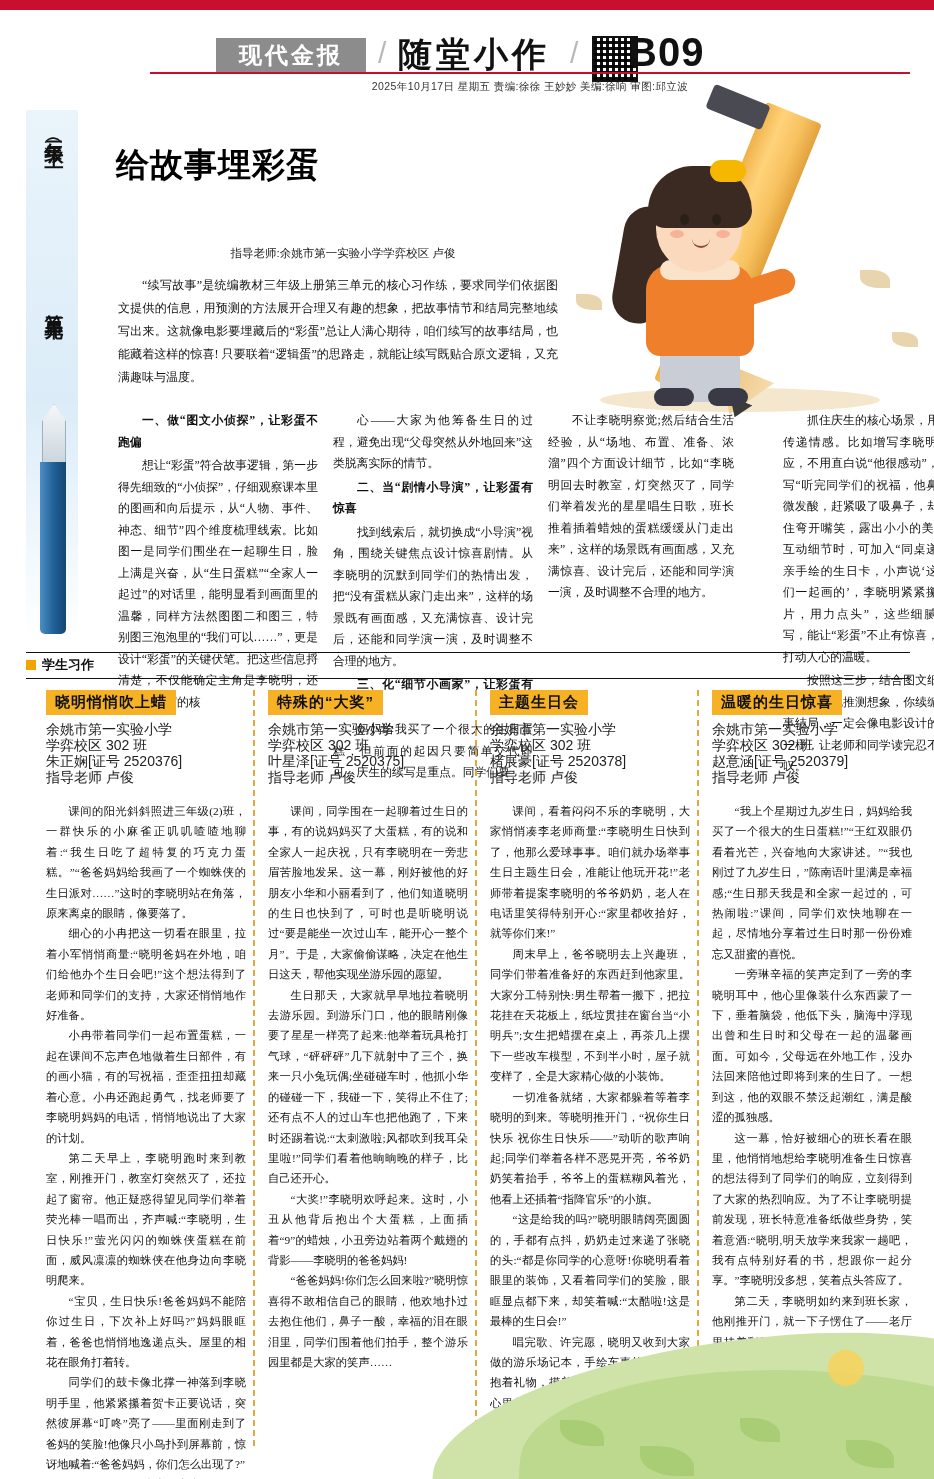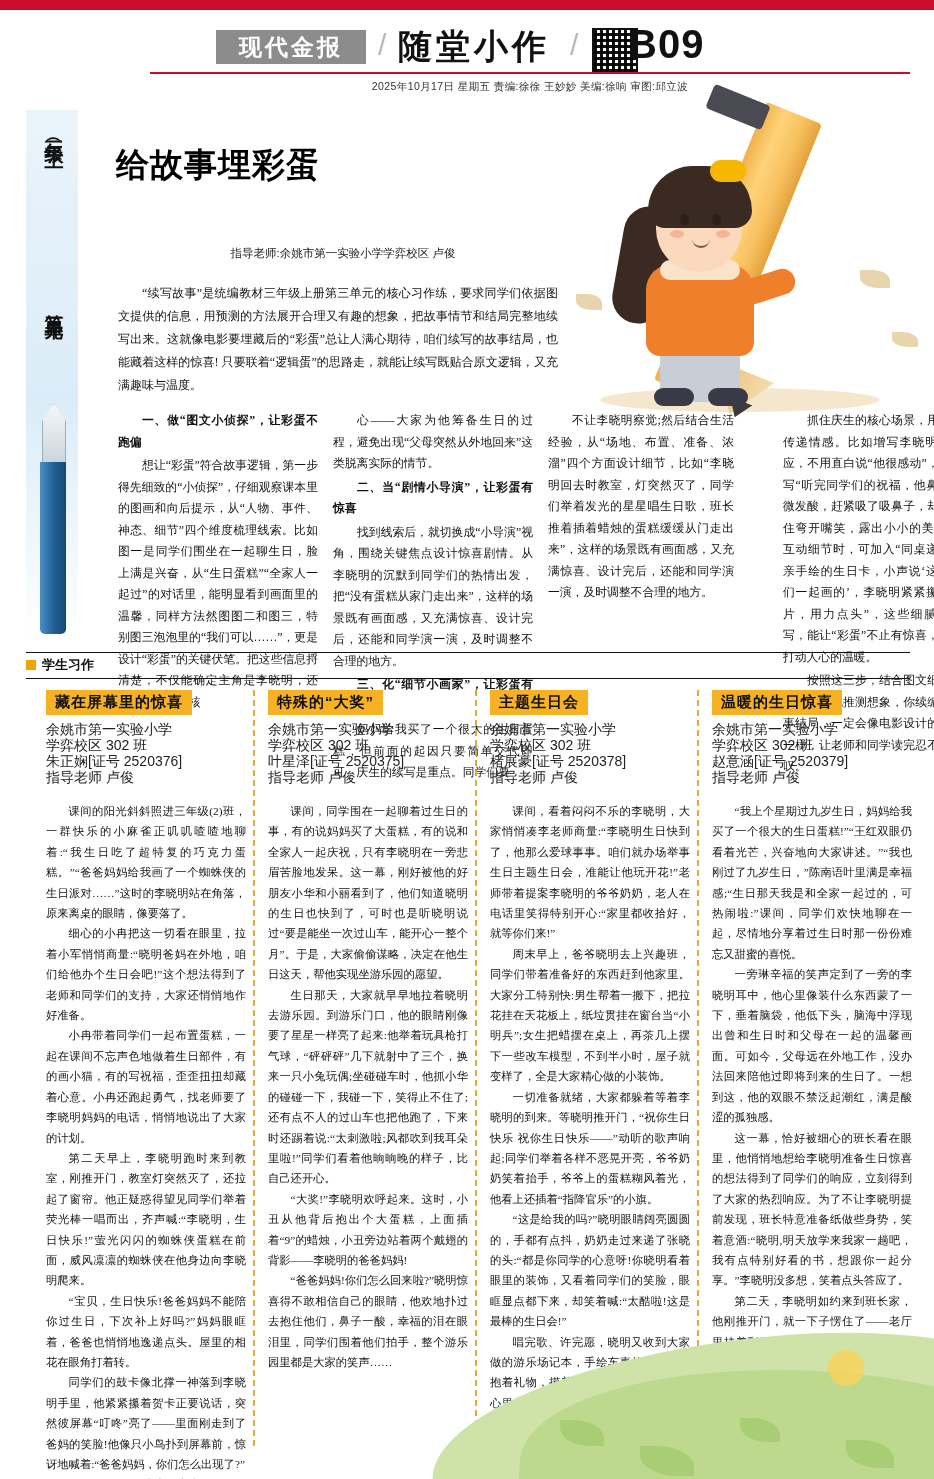--- a/index.html
+++ b/index.html
@@ -7,21 +7,21 @@
     width:934px;height:1479px;position:relative;overflow:hidden;
     background:#ffffff;
     font-family:"Liberation Serif","DejaVu Serif",serif;
     color:#1a1a1a;
   }
   
   .topbar{position:absolute;left:0;top:0;width:934px;height:10px;background:#c8102e;}
   .topbar-inner{position:absolute;left:0;top:10px;width:934px;height:4px;background:#ffffff;}
 
   
-  .masthead{position:absolute;left:0;top:4px;width:934px;height:58px;}
+  .masthead{position:absolute;left:0;top:12px;width:934px;height:58px;}
   .mast-rule{position:absolute;left:150px;top:72px;width:760px;height:2px;background:#c8102e;}
   .mast-logo{
     position:absolute;left:216px;top:26px;width:150px;height:34px;
     background:#8c8c8c;color:#fff;font-size:23px;font-weight:bold;
     letter-spacing:3px;text-align:center;line-height:34px;
     font-family:"Liberation Sans","DejaVu Sans",sans-serif;
   }
   .mast-slash{position:absolute;top:24px;font-size:30px;color:#b9b9b9;font-family:"Liberation Sans",sans-serif;}
   .mast-slash.s1{left:378px;}
   .mast-slash.s2{left:570px;}
@@ -80,21 +80,21 @@
     font-size:33px;font-weight:bold;line-height:50px;letter-spacing:1px;color:#000000;
     font-family:"Liberation Sans","DejaVu Sans",sans-serif;
   }
   .byline{
     position:absolute;left:108px;top:246px;width:470px;text-align:center;
     font-size:11.5px;color:#222;font-family:"Liberation Sans","DejaVu Sans",sans-serif;
   }
 
   
   .lead{
-    position:absolute;left:118px;top:282px;width:440px;
+    position:absolute;left:118px;top:274px;width:440px;
     font-size:12px;line-height:23px;color:#111;text-align:justify;
     text-indent:24px;
   }
 
   
   .illus{position:absolute;left:560px;top:88px;width:370px;height:318px;}
   .pencil{
     position:absolute;left:148px;top:14px;width:60px;height:300px;
     background:linear-gradient(90deg,#f0b14a,#ffd37a 35%,#f7c15f 70%,#e2a23c);
     transform:rotate(22deg);border-radius:4px;
@@ -252,21 +252,21 @@
 <div class="sec-rule"></div>
 <div class="sec-mark"></div>
 <div class="sec-title">学生习作</div>
 <div class="sec-rule2"></div>
 
 <div class="sdiv d1"></div>
 <div class="sdiv d2"></div>
 <div class="sdiv d3"></div>
 
 <div class="scol s1">
-  <div class="stitle">藏在屏幕里的惊喜</div>
+  <div class="stitle">晓明悄悄吹上蜡</div>
   <div class="smeta">
     <div>余姚市第一实验小学</div>
     <div>学弈校区 302 班</div>
     <div>朱正娴[证号 2520376]</div>
     <div>指导老师 卢俊</div>
   </div>
   <div class="sbody">
     <p>课间的阳光斜斜照进三年级(2)班，一群快乐的小麻雀正叽叽喳喳地聊着:“我生日吃了超特复的巧克力蛋糕。”“爸爸妈妈给我画了一个蜘蛛侠的生日派对……”这时的李晓明站在角落，原来离桌的眼睛，像要落了。</p>
     <p>细心的小冉把这一切看在眼里，拉着小军悄悄商量:“晓明爸妈在外地，咱们给他办个生日会吧!”这个想法得到了老师和同学们的支持，大家还悄悄地作好准备。</p>
     <p>小冉带着同学们一起布置蛋糕，一起在课间不忘声色地做着生日部件，有的画小猫，有的写祝福，歪歪扭扭却藏着心意。小冉还跑起勇气，找老师要了李晓明妈妈的电话，悄悄地说出了大家的计划。</p>

